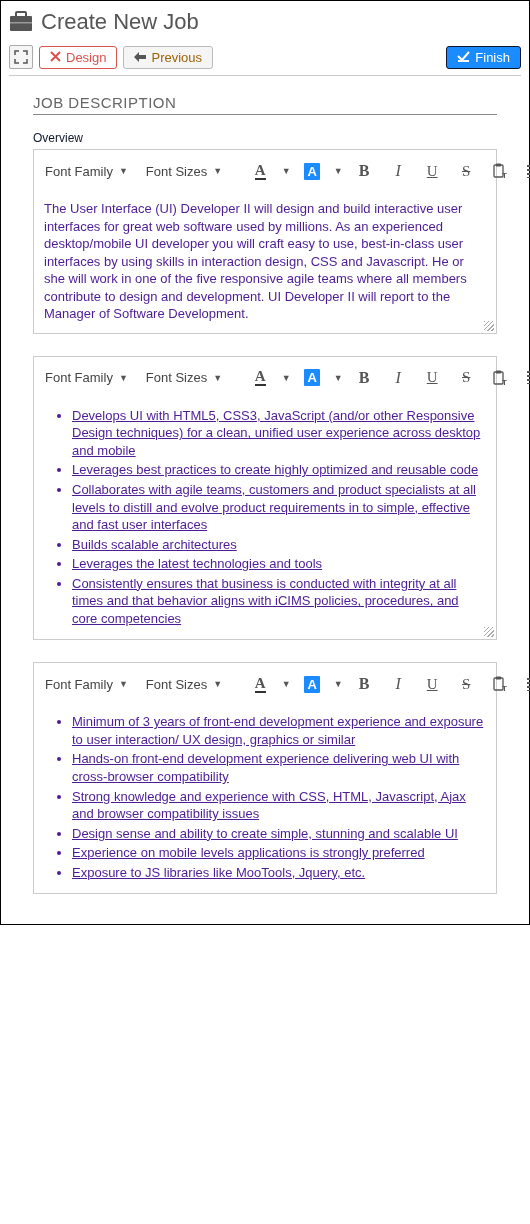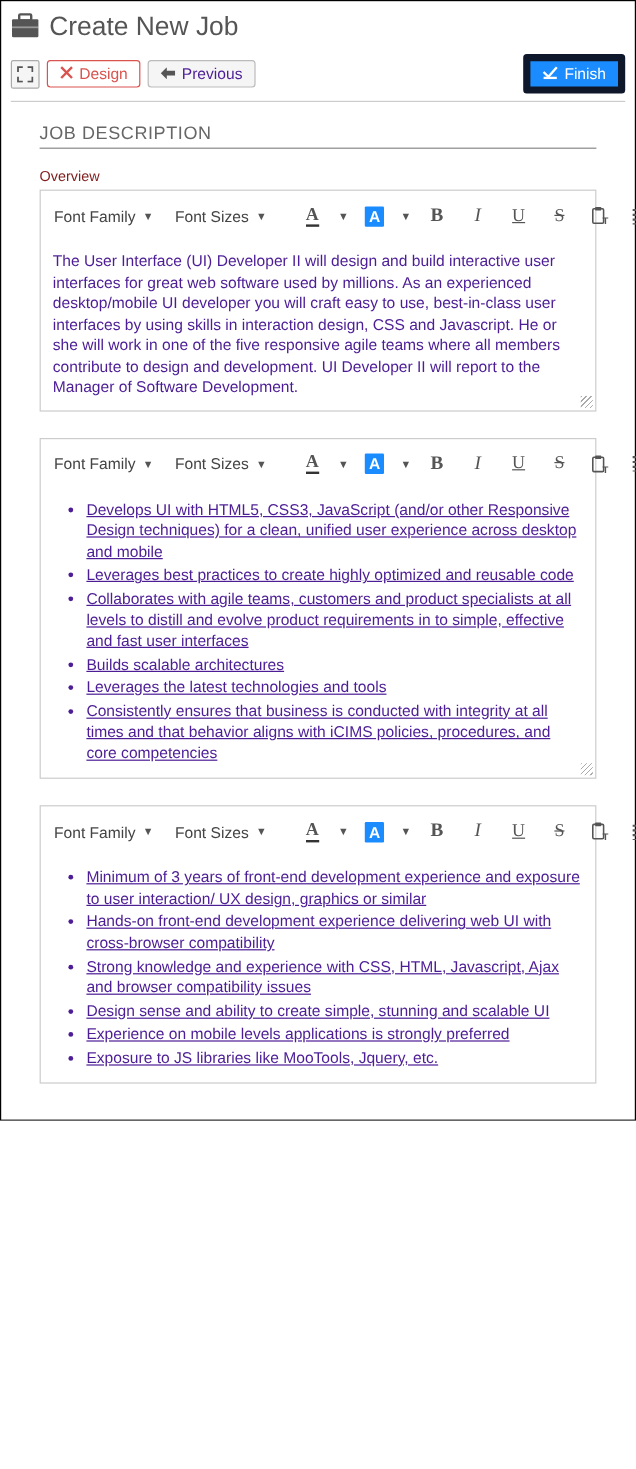--- a/index.html
+++ b/index.html
@@ -5,24 +5,24 @@
 * { box-sizing: border-box; margin: 0; padding: 0; }
 body { font-family: "Segoe UI", Arial, sans-serif; font-size: 13px; color: #333; background: #fff; width: 530px; }
 .page { border: 1px solid #000; padding: 8px; }
 .titlebar { display: flex; align-items: center; gap: 8px; margin-bottom: 10px; }
 .titlebar svg { flex-shrink: 0; }
 .titlebar h1 { font-size: 22px; font-weight: 400; color: #555; }
 .actionbar { display: flex; align-items: center; gap: 6px; border-bottom: 1px solid #ccc; padding-bottom: 6px; margin-bottom: 18px; }
 .sq-btn { width: 24px; height: 24px; border: 1px solid #aaa; background: #f5f5f5; display: flex; align-items: center; justify-content: center; cursor: pointer; border-radius: 2px; }
 .btn { display: inline-flex; align-items: center; gap: 5px; padding: 3px 10px; border-radius: 3px; cursor: pointer; font-size: 13px; }
 .btn-cancel { border: 1px solid #d9534f; color: #d9534f; background: #fff; }
-.btn-prev { border: 1px solid #bbb; background: #f5f5f5; color: #4c1d95; }
-.btn-finish { background: #1a8cff; color: #fff; border: 6px solid #0f172a; margin-left: auto; }
+.btn-prev { border: 1px solid #bbb; background: #f5f5f5; color: #a16207; }
+.btn-finish { background: #1a8cff; color: #fff; border: 1px solid #0f172a; margin-left: auto; }
 .section-heading { font-size: 15px; letter-spacing: 0.5px; color: #666; font-weight: 400; border-bottom: 1px solid #888; padding-bottom: 3px; margin: 0 24px 16px 24px; }
-.field-label { font-size: 12px; color: #7f1d1d; margin: 0 24px 4px 24px; }
+.field-label { font-size: 12px; color: #0f172a; margin: 0 24px 4px 24px; }
 .editor { border: 1px solid #ccc; margin: 0 24px 22px 24px; background: #fff; }
 .toolbar { padding: 4px; display: flex; flex-direction: row; gap: 0; }
 .tb-row { display: flex; align-items: center; gap: 0; flex-wrap: nowrap; min-height: 34px; }
 .tb-row > * { margin-right: 4px; }
 .tb-dd { border: 1px solid transparent; padding: 4px 6px; display: inline-flex; align-items: center; gap: 6px; font-size: 13px; color: #444; white-space: nowrap; cursor: pointer; }
 .tb-dd .caret { font-size: 9px; color: #555; }
 .tb-btn { width: 30px; height: 30px; display: inline-flex; align-items: center; justify-content: center; cursor: pointer; color: #555; border: 1px solid transparent; }
 .color-a { position: relative; }
 .color-a.back .box { background: #1a8cff; color: #fff; padding: 1px 3px; font-weight: bold; border-radius: 1px; }
 .color-a.fore .glyph { font-family: serif; font-weight: bold; font-size: 15px; border-bottom: 2px solid #333; line-height: 1; }

